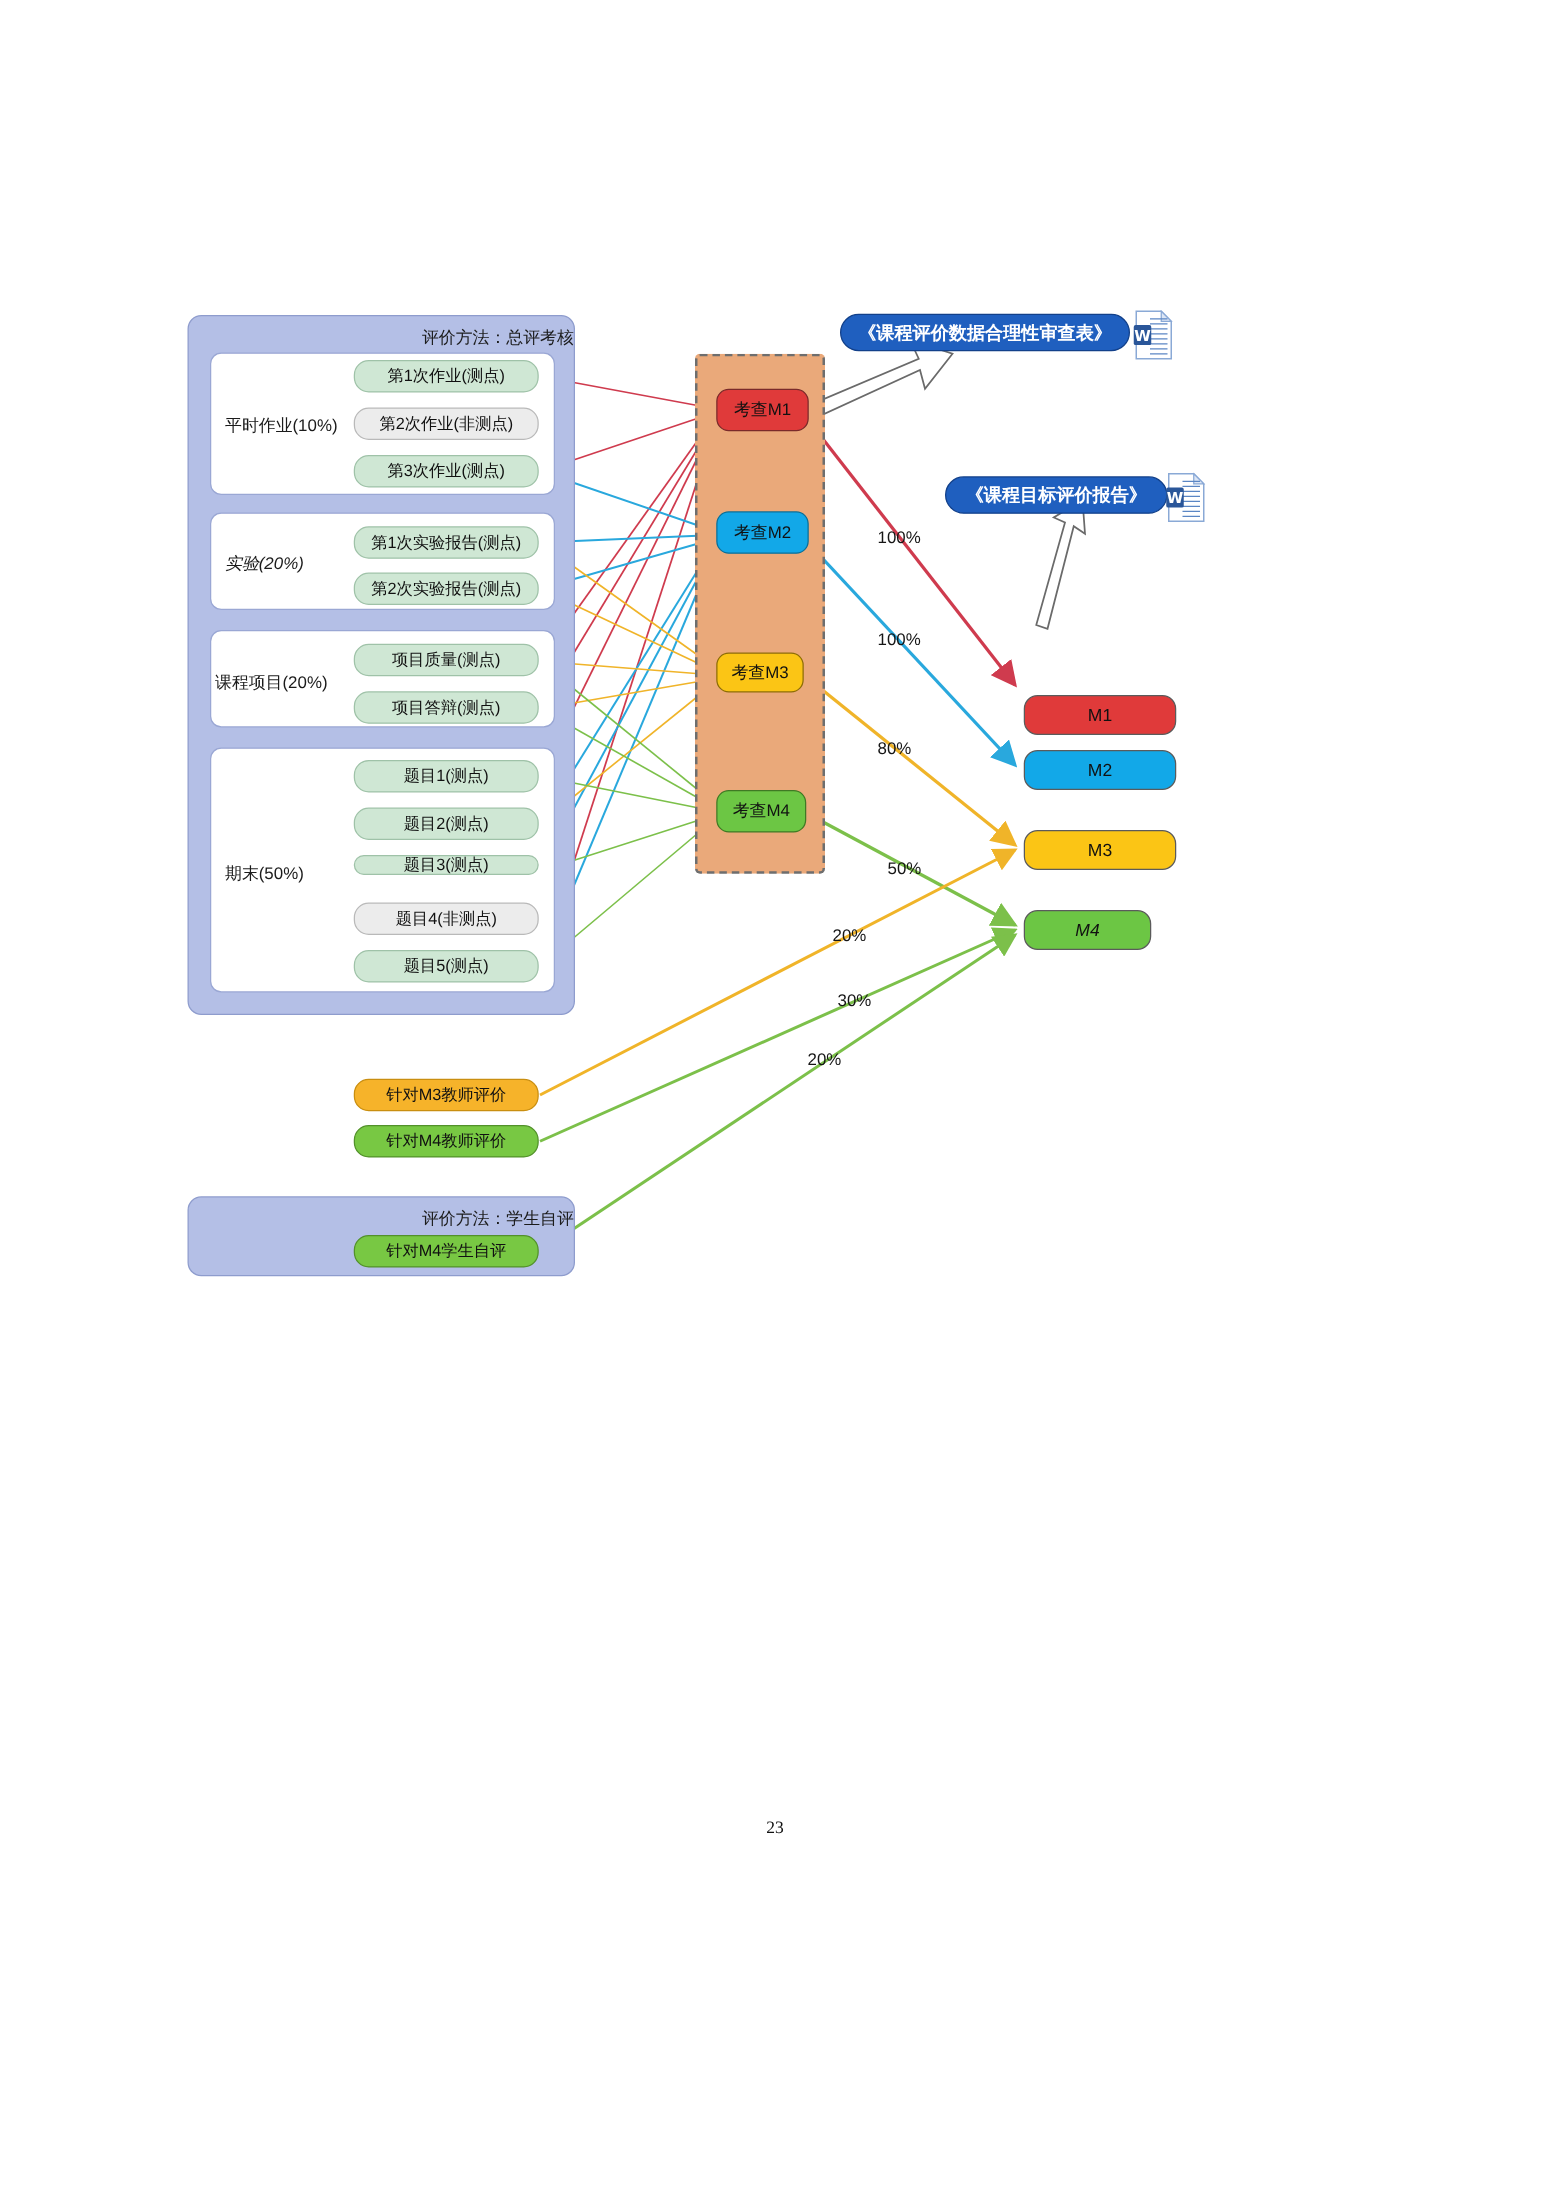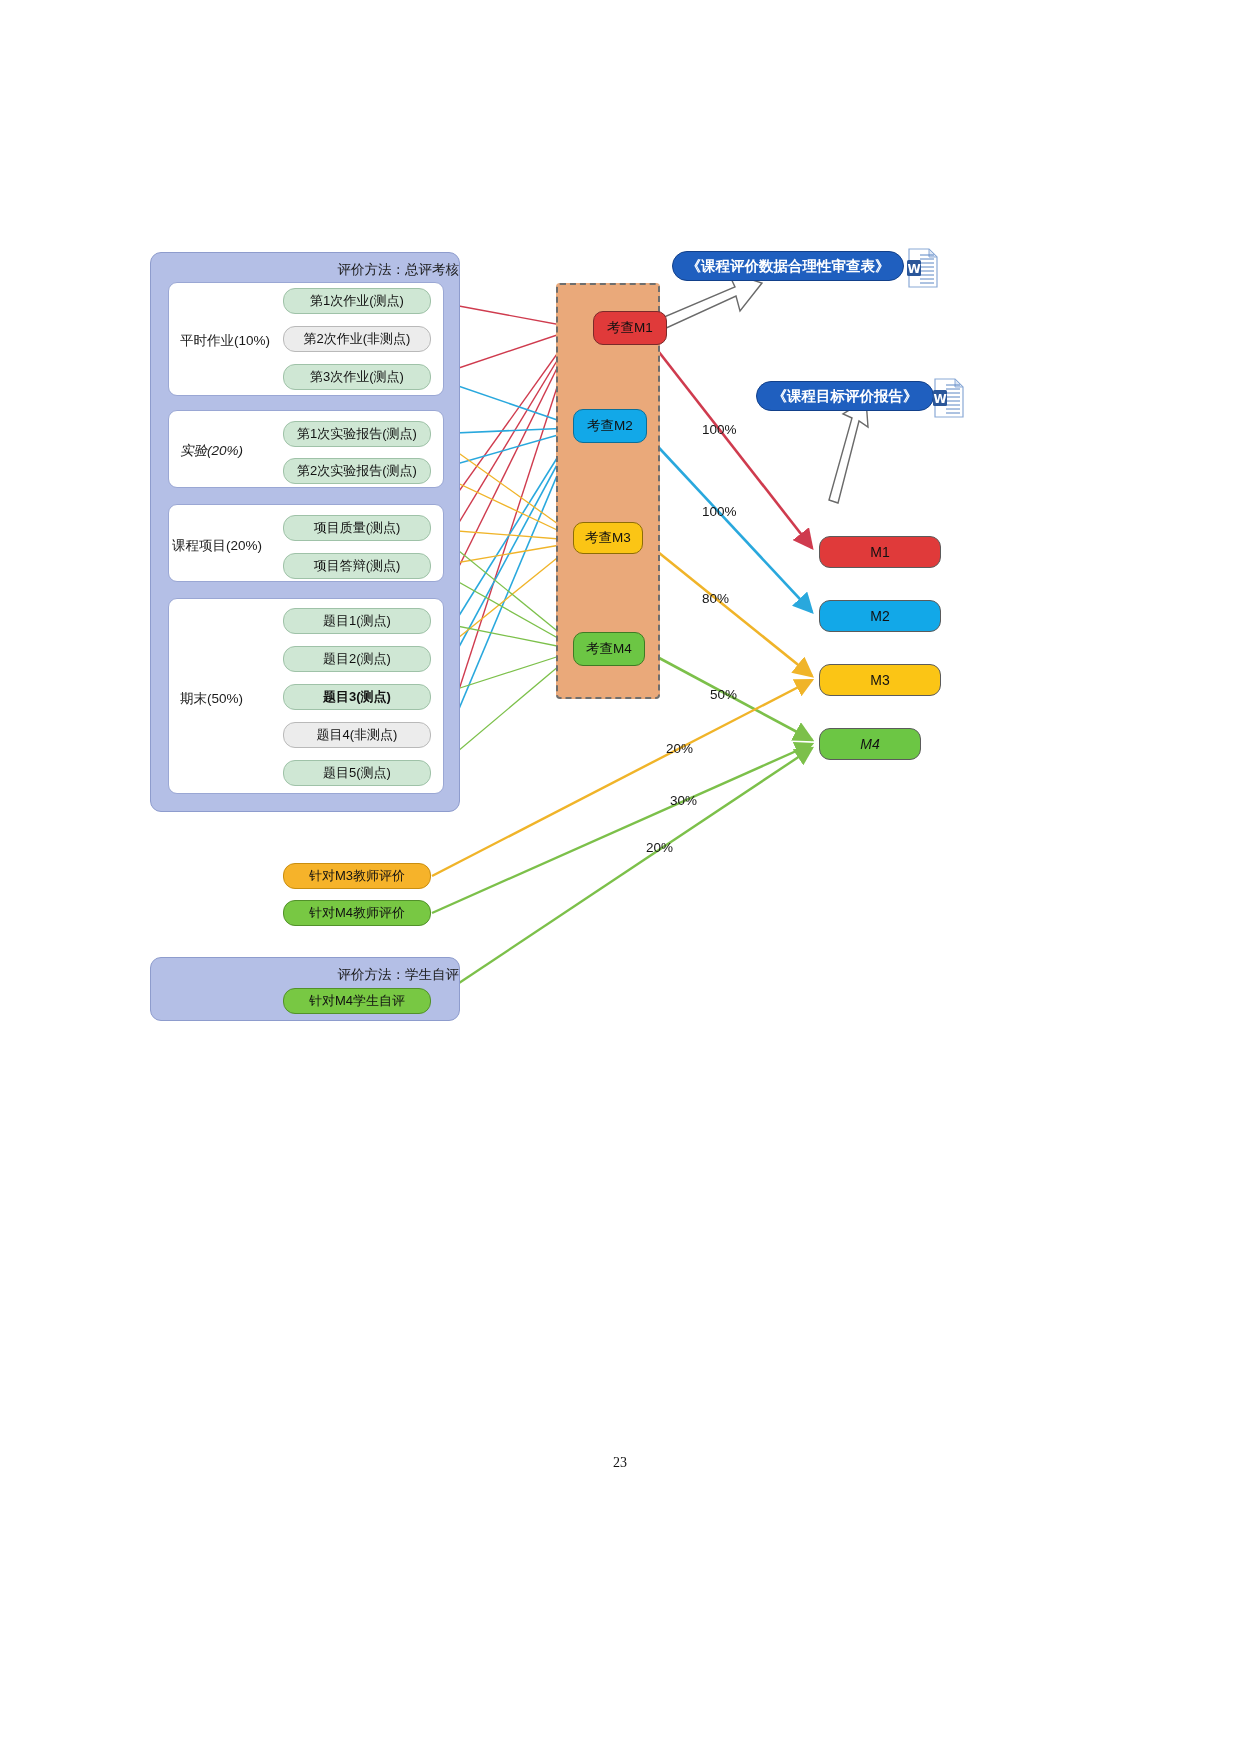--- a/index.html
+++ b/index.html
@@ -52,21 +52,21 @@
   
   .dashpanel{
     position:absolute;background:#eaa97a;
     border:2px dashed #6e6e6e;border-radius:4px;box-sizing:border-box;
   }
   .mbox{
     position:absolute;box-sizing:border-box;border-radius:10px;
     display:flex;align-items:center;justify-content:center;
     font-size:13.5px;color:#111;white-space:nowrap;
   }
-  .mbox.red{background:#e03a3a;border:1.5px solid #7a2a2a;margin-left:20px;}
+  .mbox.red{background:#e03a3a;border:1.5px solid #7a2a2a;}
   .mbox.blue{background:#12a8e8;border:1.5px solid #0b6f98;}
   .mbox.yellow{background:#fbc515;border:1.5px solid #8d6d06;}
   .mbox.green{background:#6cc644;border:1.5px solid #3f7a24;}
 
   
   .goalpanel{
     position:absolute;background:#b4bfe6;border:1.5px solid #5a5a5a;
     border-radius:11px;box-sizing:border-box;
   }
   .goalpanel .group-title{top:9px;}
@@ -197,21 +197,21 @@
 
   <div class="whitebox" style="left:168px;top:504px;width:276px;height:78px;"></div>
   <div class="rowlabel" style="left:172px;top:537px;">课程项目(20%)</div>
   <div class="pill green" style="left:283px;top:515px;width:148px;height:26px;">项目质量(测点)</div>
   <div class="pill green" style="left:283px;top:553px;width:148px;height:26px;">项目答辩(测点)</div>
 
   <div class="whitebox" style="left:168px;top:598px;width:276px;height:196px;"></div>
   <div class="rowlabel" style="left:180px;top:690px;">期末(50%)</div>
   <div class="pill green" style="left:283px;top:608px;width:148px;height:26px;">题目1(测点)</div>
   <div class="pill green" style="left:283px;top:646px;width:148px;height:26px;">题目2(测点)</div>
-  <div class="pill green" style="left:283px;top:684px;width:148px;height:26px;font-weight:bold;">题目3(测点)</div>
+  <div class="pill green" style="left:283px;top:684px;width:148px;height:16px;">题目3(测点)</div>
   <div class="pill grey" style="left:283px;top:722px;width:148px;height:26px;">题目4(非测点)</div>
   <div class="pill green" style="left:283px;top:760px;width:148px;height:26px;">题目5(测点)</div>
 
   <div class="pill orange" style="left:283px;top:863px;width:148px;height:26px;">针对M3教师评价</div>
   <div class="pill lgreen" style="left:283px;top:900px;width:148px;height:26px;">针对M4教师评价</div>
 
   <div class="group" style="left:150px;top:957px;width:310px;height:64px;">
     <div class="group-title">评价方法：学生自评</div>
   </div>
   <div class="pill lgreen" style="left:283px;top:988px;width:148px;height:26px;">针对M4学生自评</div>
@@ -251,21 +251,21 @@
         <line x1="14" y1="19" x2="28" y2="19"></line>
       <line x1="14" y1="23" x2="28" y2="23"></line>
         <line x1="14" y1="27" x2="28" y2="27"></line>
       <line x1="14" y1="31" x2="28" y2="31"></line>
         <line x1="14" y1="35" x2="28" y2="35"></line>
     </g>
     <rect x="1" y="12" width="14" height="16" rx="1.5" fill="#2a5699"></rect>
     <text x="8" y="24.5" font-size="12" font-weight="bold" fill="#ffffff" text-anchor="middle" font-family="DejaVu Sans, sans-serif">W</text>
   </svg>
 
-  <div class="goal red" style="left:819px;top:536px;width:122px;height:32px;">M1</div>
+  <div class="goal red" style="left:819px;top:556px;width:122px;height:32px;">M1</div>
   <div class="goal blue" style="left:819px;top:600px;width:122px;height:32px;">M2</div>
   <div class="goal yellow" style="left:819px;top:664px;width:122px;height:32px;">M3</div>
   <div class="goal green" style="left:819px;top:728px;width:102px;height:32px;font-style:italic;">M4</div>
 
   <div class="pct" style="left:702px;top:422px;">100%</div>
   <div class="pct" style="left:702px;top:504px;">100%</div>
   <div class="pct" style="left:702px;top:591px;">80%</div>
   <div class="pct" style="left:710px;top:687px;">50%</div>
   <div class="pct" style="left:666px;top:741px;">20%</div>
   <div class="pct" style="left:670px;top:793px;">30%</div>

